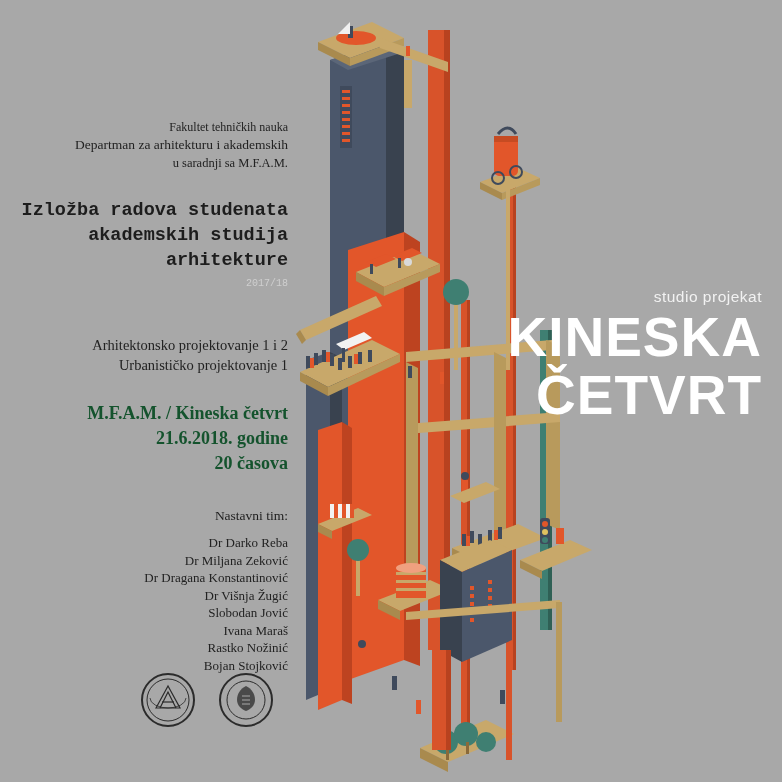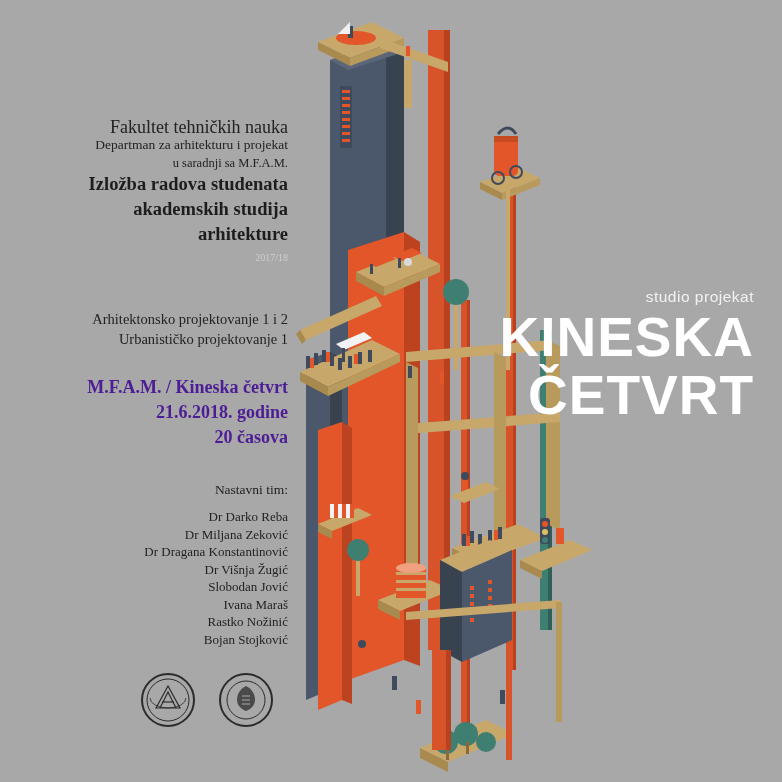--- a/index.html
+++ b/index.html
@@ -38,26 +38,27 @@
     width: 288px;
     text-align: right;
     color: #2b2b2b;
   }
   .faculty {
     font-family: "Liberation Serif", serif;
     font-size: 13.5px;
     line-height: 18px;
     color: #222;
   }
-  .faculty .l1 { font-size: 18px; }
+  .faculty .l1 { font-size: 12px; }
   .faculty .l2 { font-size: 13.5px; }
   .faculty .l3 { font-size: 12.5px; }
 
   .exhibition {
-    font-family: Liberation Serif, serif;
+    margin-top: 26px;
+    font-family: Liberation Mono, monospace;
     font-weight: bold;
     font-size: 18.5px;
     line-height: 25px;
     color: #1d1d1d;
   }
   .year {
     font-weight: normal;
     font-size: 10px;
     color: #cfcfcf;
     line-height: 22px;
@@ -68,41 +69,41 @@
     font-size: 14.5px;
     line-height: 20px;
     color: #222;
   }
 
   .event {
     margin-top: 26px;
     font-weight: bold;
     font-size: 18px;
     line-height: 25px;
-    color: #4c1d95;
+    color: #14532d;
   }
 
   .team-title {
     margin-top: 32px;
     font-weight: normal;
     font-size: 13.5px;
     color: #1d1d1d;
   }
   .team-list {
     margin-top: 10px;
     font-size: 13px;
     line-height: 17.5px;
     color: #222;
     font-family: Liberation Serif, serif;
   }
 
   
   .right-col {
     position: absolute;
-    right: 28px;
+    right: 20px;
     top: 288px;
     text-align: right;
     color: #ffffff;
   }
   .studio-label {
     font-family: "Liberation Sans", sans-serif;
     font-size: 15.5px;
     letter-spacing: 0.5px;
     color: #f2f2f2;
     margin-bottom: 2px;
@@ -376,21 +377,21 @@
       <rect x="446" y="650" width="5" height="100" fill="#b8421f"></rect>
       <rect x="506" y="670" width="6" height="90" fill="#d8532a"></rect>
 
     </g>
   </svg>
 
   <div class="left-col">
 
     <div class="faculty">
       <div class="l1">Fakultet tehničkih nauka</div>
-      <div class="l2">Departman za arhitekturu i projekat</div>
+      <div class="l2">Departman za arhitekturu i akademskih</div>
       <div class="l3">u saradnji sa M.F.A.M.</div>
     </div>
 
     <div class="exhibition">
       <div>Izložba radova studenata</div>
       <div>akademskih studija</div>
       <div>arhitekture</div>
       <div class="year">2017/18</div>
     </div>
 

